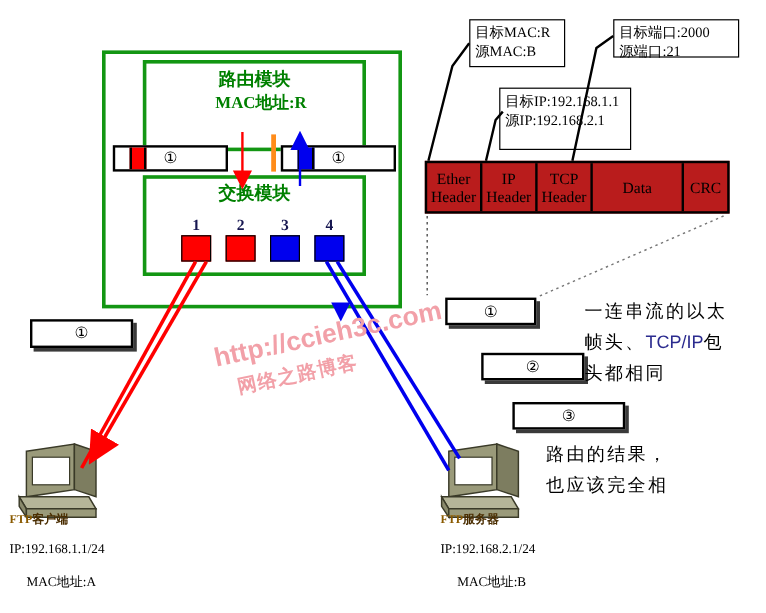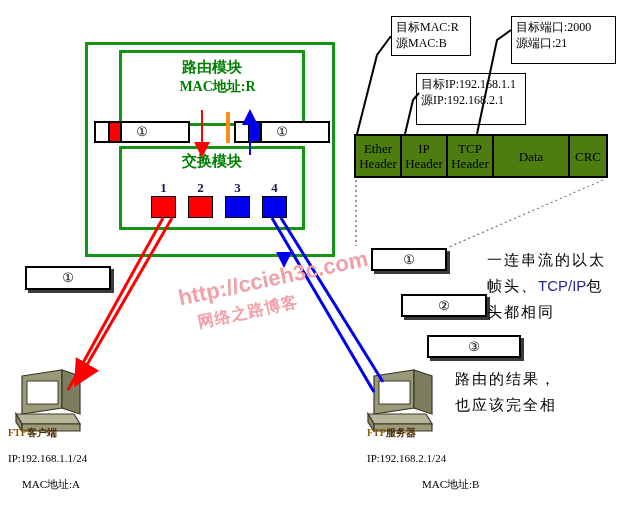--- a/index.html
+++ b/index.html
@@ -107,21 +107,21 @@
   }
 
   
   .frame-table {
     position: absolute;
     left: 354px; top: 134px;
     height: 44px;
     border: 2px solid #000;
     box-sizing: border-box;
     display: flex;
-    background: #4d7c0f;
+    background: #b91c1c;
   }
   .frame-cell {
     border-right: 2px solid #000;
     box-sizing: border-box;
     display: flex;
     flex-direction: column;
     align-items: center;
     justify-content: center;
     font-size: 13px;
     line-height: 15px;
@@ -281,21 +281,21 @@
   <div class="callout" style="left:391px; top:16px; width:80px; height:40px;">
     <div>目标MAC:R</div>
     <div>源MAC:B</div>
   </div>
 
   <div class="callout" style="left:416px; top:73px; width:110px; height:52px;">
     <div>目标IP:192.168.1.1</div>
     <div>源IP:192.168.2.1</div>
   </div>
 
-  <div class="callout" style="left:511px; top:16px; width:105px; height:48px;">
+  <div class="callout" style="left:511px; top:16px; width:105px; height:32px;">
     <div>目标端口:2000</div>
     <div>源端口:21</div>
   </div>
 
   <div class="numbox" style="left:25px; top:266px; width:86px; height:24px; line-height:20px;">①</div>
 
   <div class="numbox" style="left:371px; top:248px; width:76px; height:23px; line-height:19px;">①</div>
 
   <div class="numbox" style="left:401px; top:294px; width:86px; height:23px; line-height:19px;">②</div>
 
@@ -368,18 +368,18 @@
   <div class="host-name" style="left:8px; top:426px;">
     <span class="ftp">FTP</span><span>客户端</span>
   </div>
   <div class="host-ip" style="left:8px; top:452px;">IP:192.168.1.1/24</div>
   <div class="host-mac" style="left:22px; top:477px;">MAC地址:A</div>
 
   <div class="host-name" style="left:367px; top:426px;">
     <span class="ftp">FTP</span><span>服务器</span>
   </div>
   <div class="host-ip" style="left:367px; top:452px;">IP:192.168.2.1/24</div>
-  <div class="host-mac" style="left:381px; top:477px;margin-left:41px;">MAC地址:B</div>
+  <div class="host-mac" style="left:381px; top:477px;">MAC地址:B</div>
 
   <div class="wm1">http://ccieh3c.com</div>
   <div class="wm2">网络之路博客</div>
 
 </div>
 
 </body></html>

